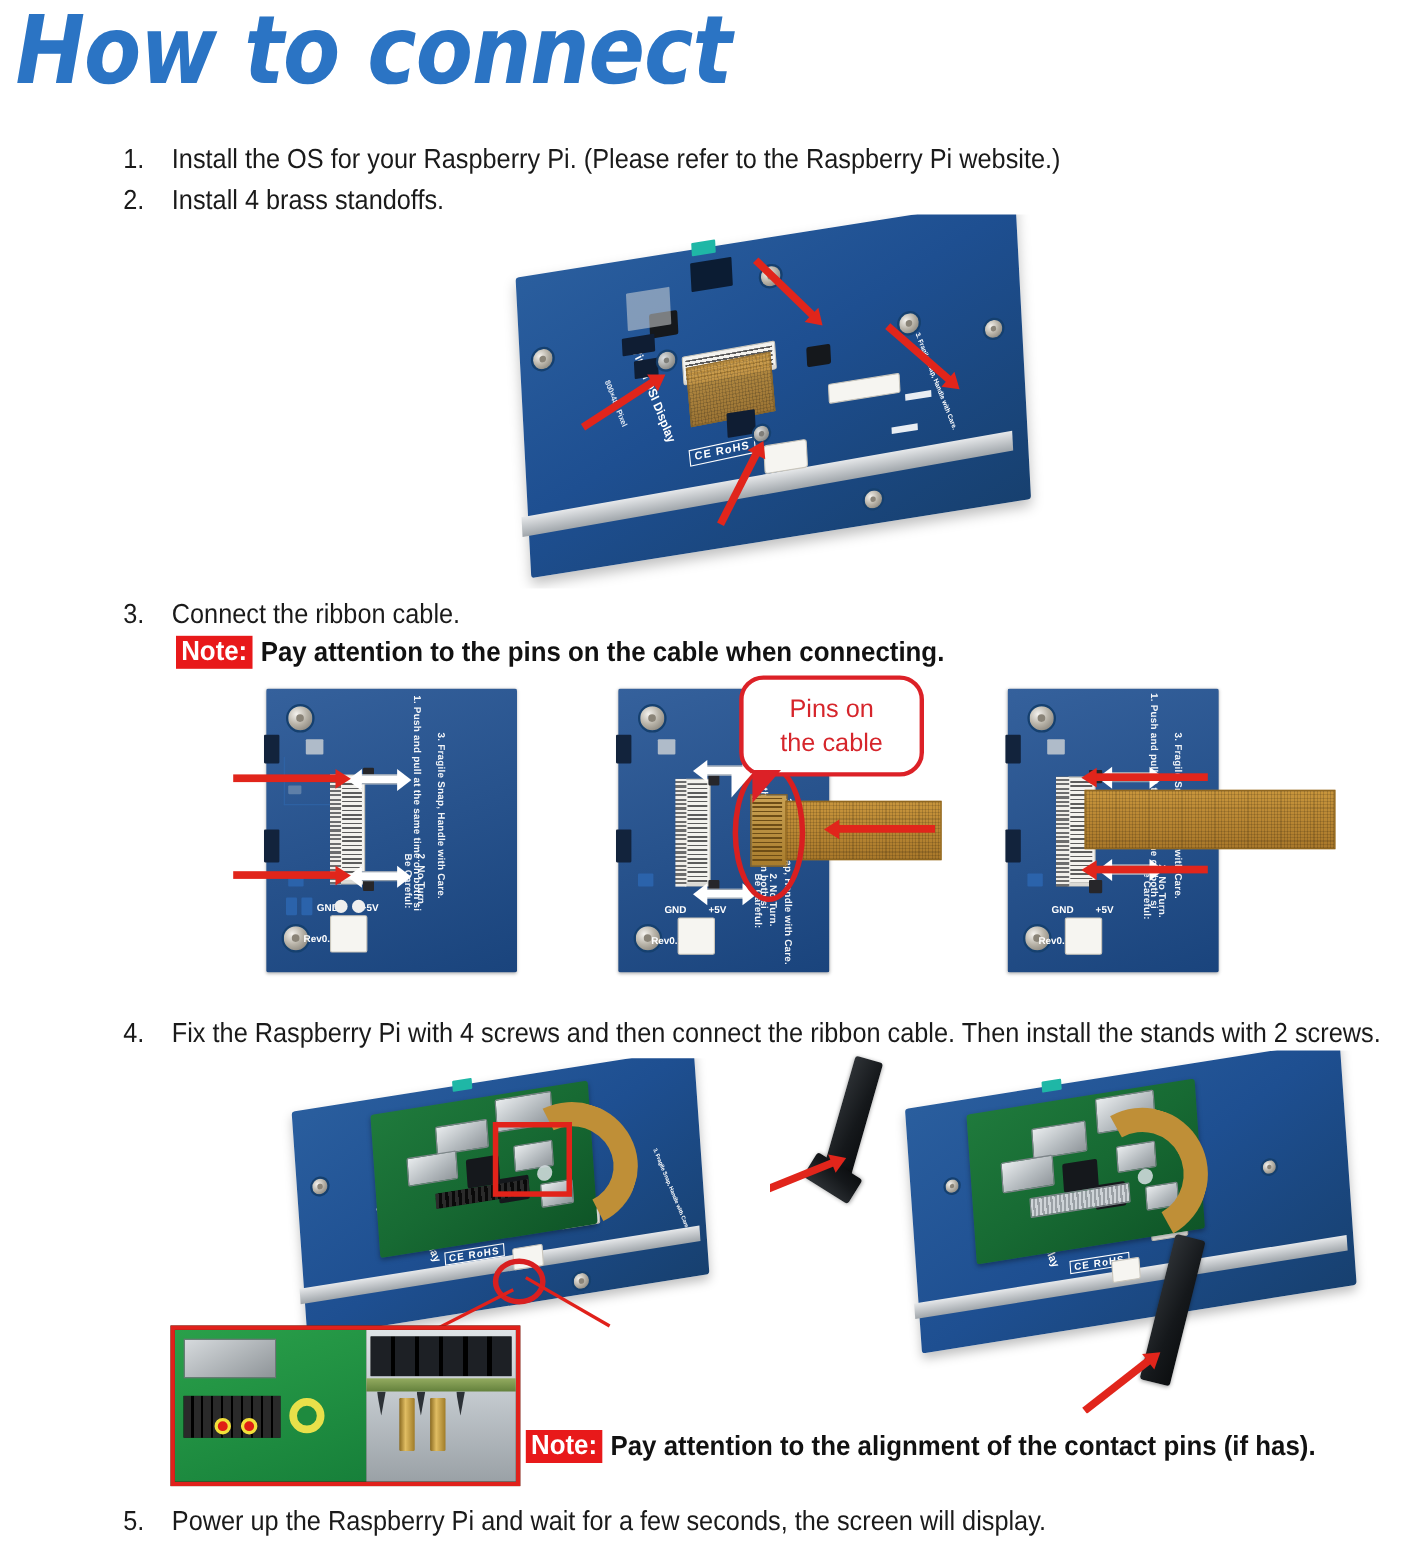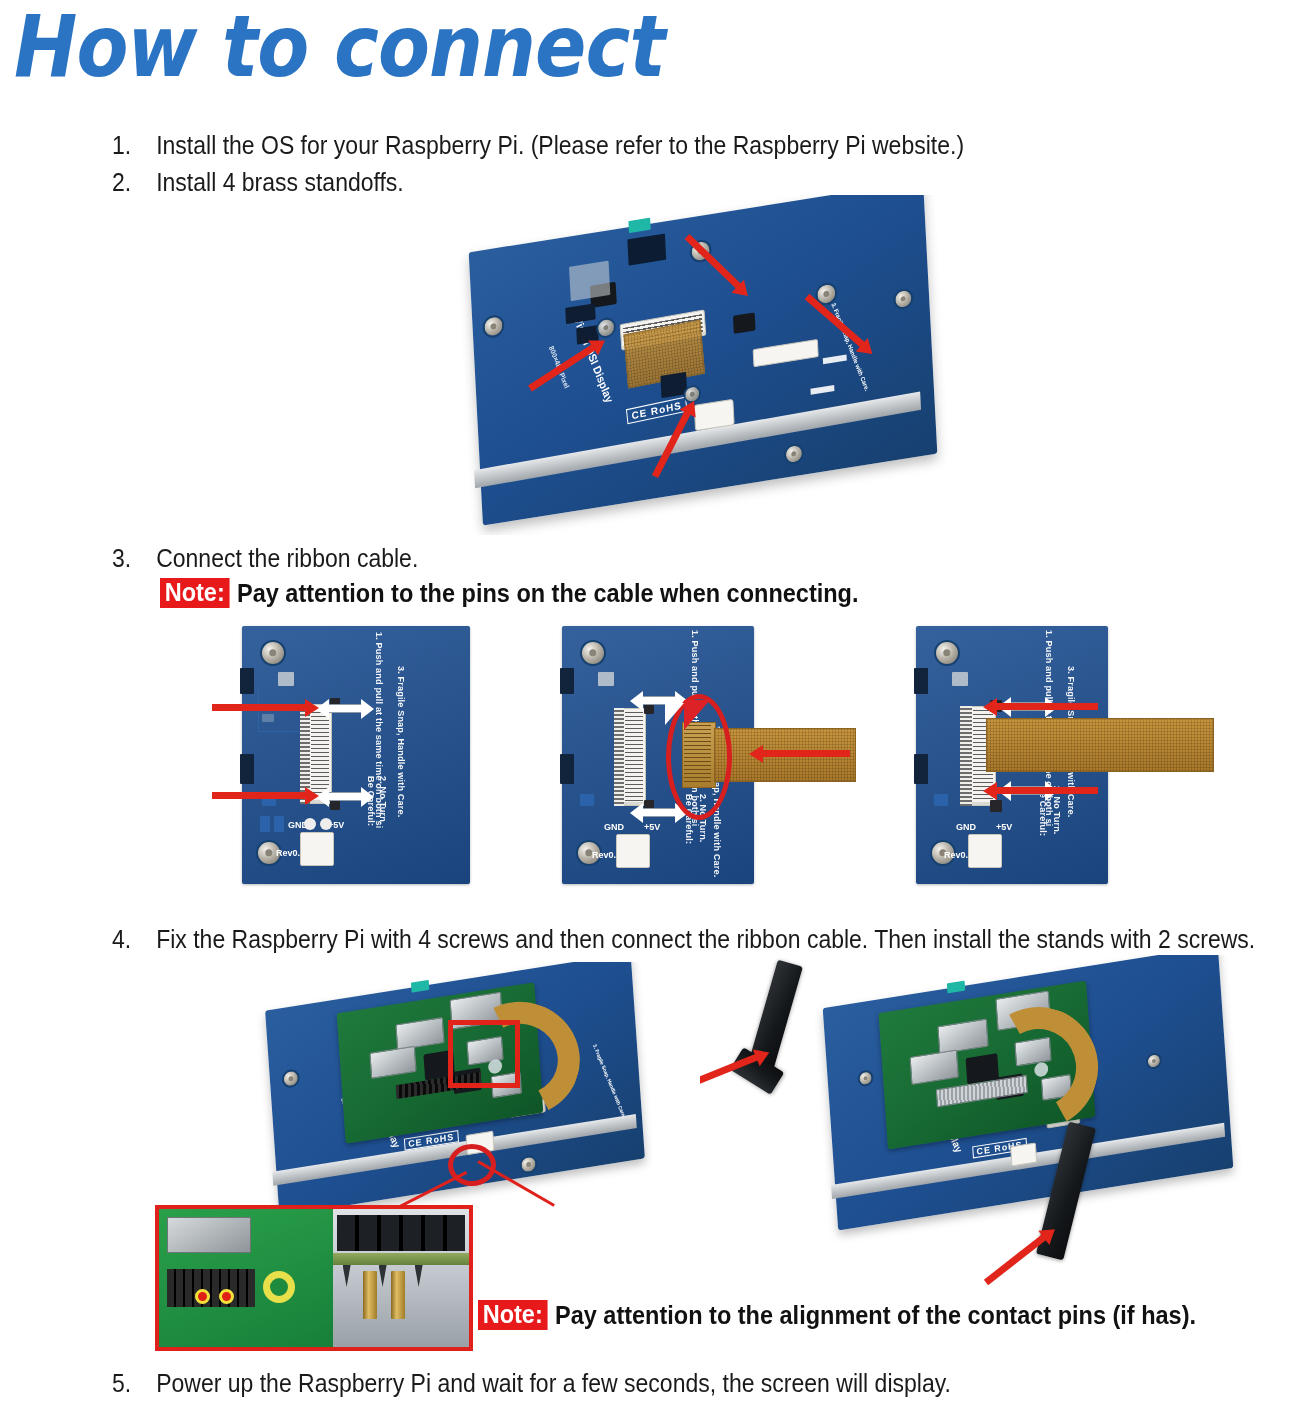--- a/index.html
+++ b/index.html
@@ -382,20 +382,24 @@
   <div class="ribbon-pins" style="left:152px; top:122px; width:34px; height:66px;"></div>
   <div class="ribbon" style="left:184px; top:128px; width:142px; height:54px;"></div>
 
   <div class="arrow-white-2" style="left:112px; top:96px; width:34px;"></div>
   <div class="arrow-white-2" style="left:112px; top:208px; width:34px;"></div>
 
   <div class="ellipse-red" style="left:136px; top:94px; width:66px; height:126px;"></div>
 
   <div class="arrow-red left" style="left:232px; top:150px; width:88px;"></div>
 
+  <div class="callout" style="left:142px; top:14px; width:168px; height:92px;">
+    <div>Pins on</div>
+    <div>the cable</div>
+  </div>
   <div class="callout-tail" style="left:154px; top:100px;"></div>
 </div>
 
 <div class="photo" style="left:898px; top:618px; width:320px; height:272px;">
   <div class="pcb" style="left:18px; top:8px; width:192px; height:258px;">
     <div class="screwhole" style="left:18px; top:14px; width:26px; height:26px;"></div>
     <div class="screwhole" style="left:14px; top:214px; width:26px; height:26px;"></div>
 
     <div class="smd" style="left:-2px; top:42px; width:14px; height:26px; background:#12233c;"></div>
     <div class="smd" style="left:-2px; top:128px; width:14px; height:30px; background:#12233c;"></div>

